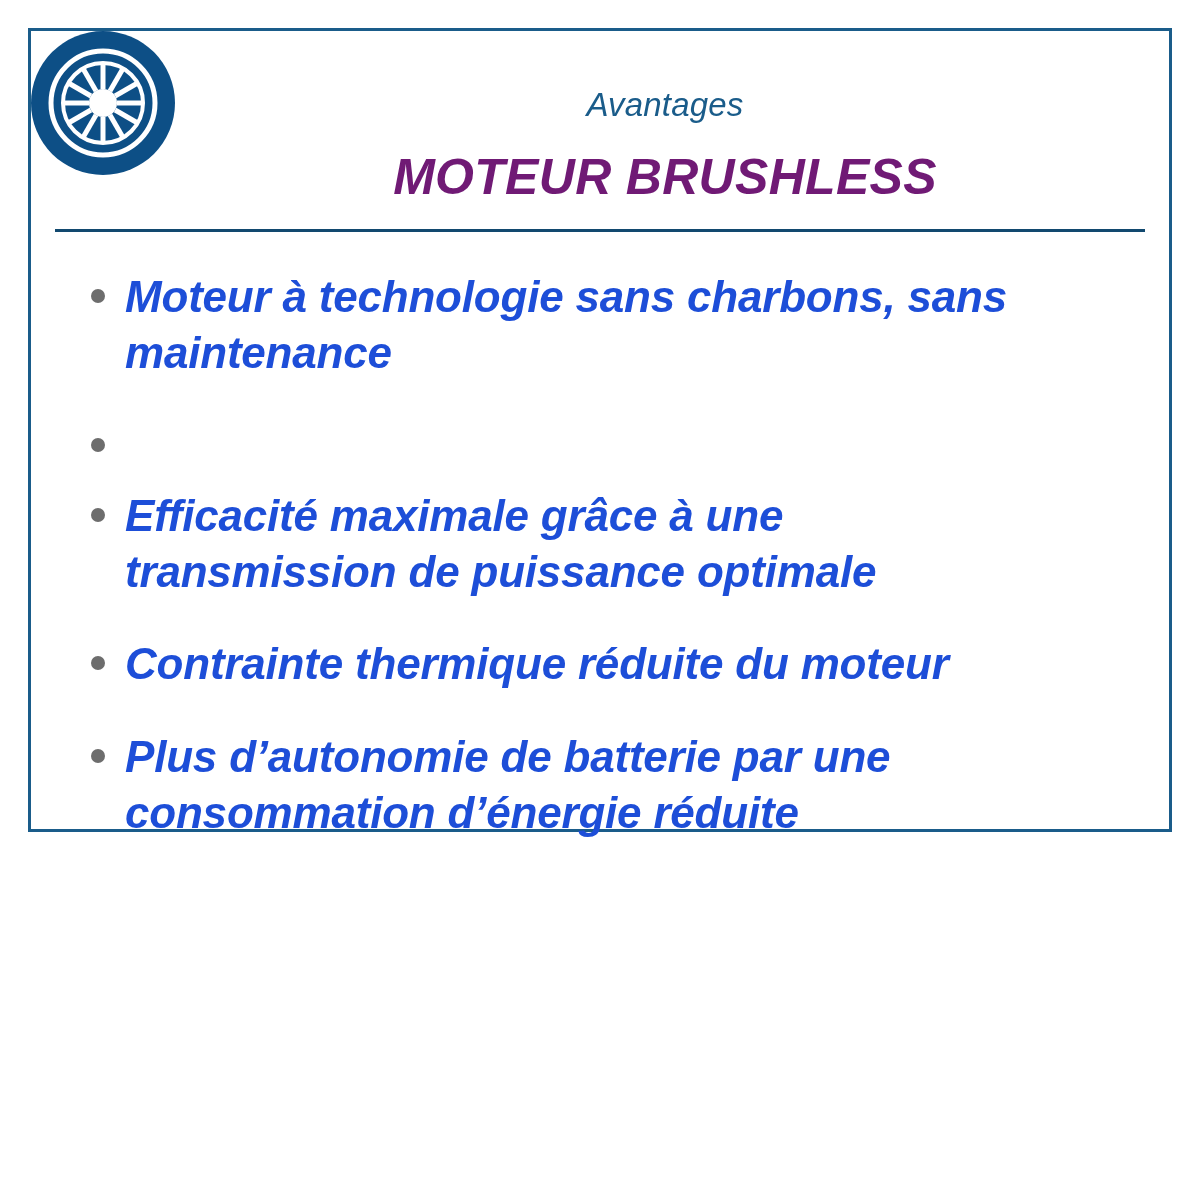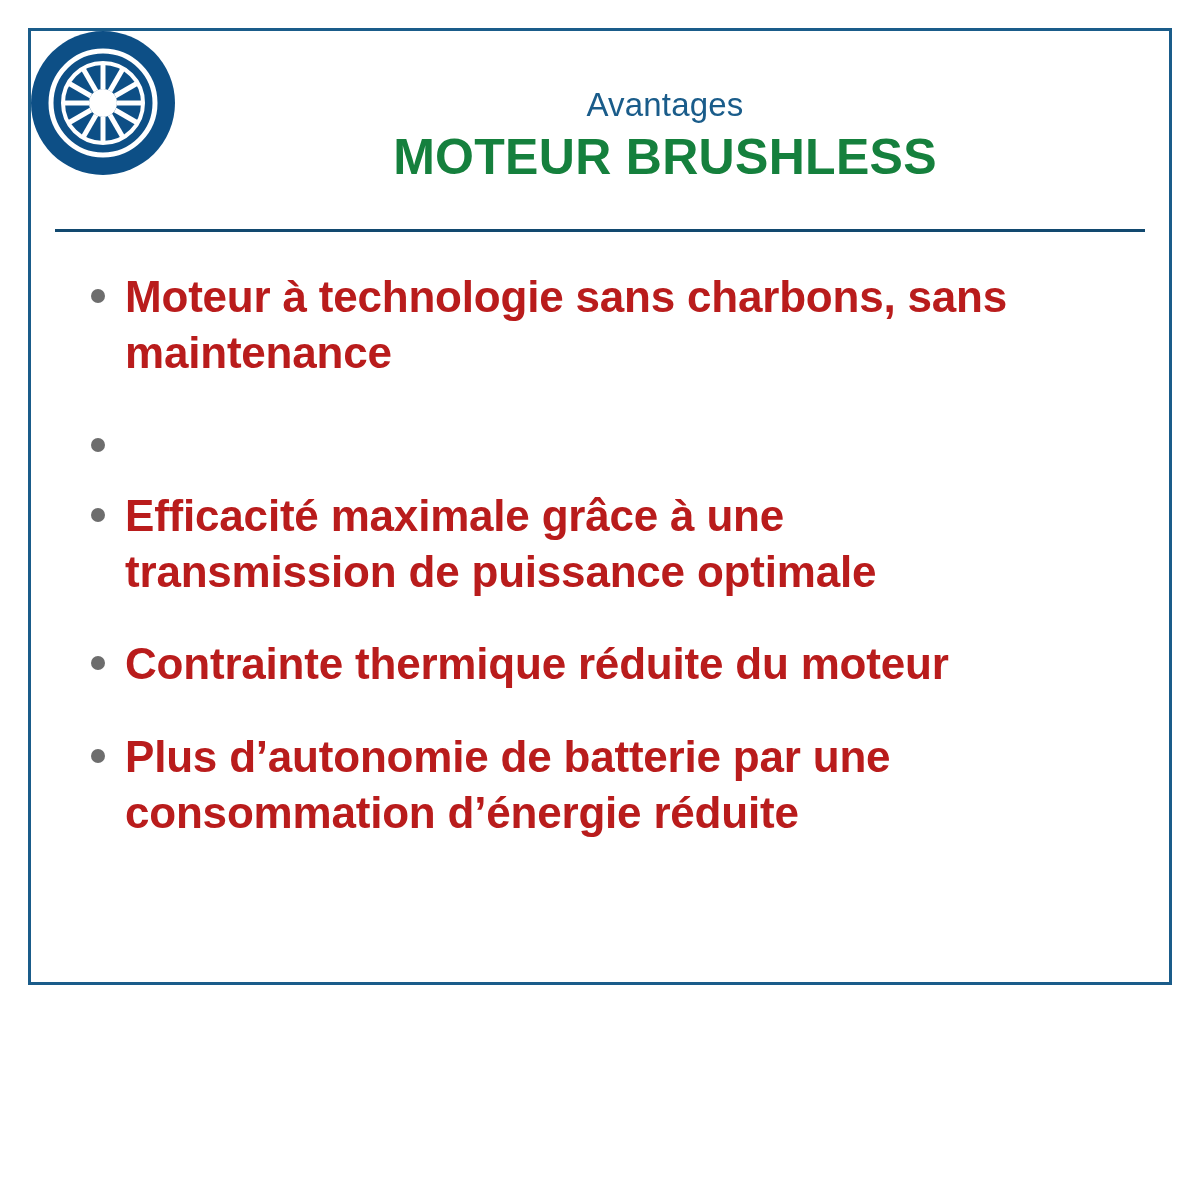--- a/index.html
+++ b/index.html
@@ -12,24 +12,25 @@
     background: #ffffff;
     font-family: "Liberation Sans", sans-serif;
     overflow: hidden;
   }
 
   .card {
     position: absolute;
     left: 28px;
     top: 28px;
     width: 1144px;
-    height: 957px;
+    height: 804px;
     box-sizing: border-box;
     border: 3px solid #1a5c8a;
     background: #ffffff;
+    font-style: italic;
   }
 
   .badge {
     position: absolute;
     left: 0px;
     top: 0px;
     width: 144px;
     height: 144px;
     border-radius: 50%;
     background: #0d4f86;
@@ -54,24 +55,24 @@
   .header .eyebrow {
     font-size: 33px;
     color: #1a5c8a;
     font-weight: 400;
     line-height: 1.1;
     letter-spacing: 0.2px;
   }
 
   .header .title {
     font-size: 50px;
-    color: #15803d;
+    color: #701a75;
     font-weight: bold;
     line-height: 1.15;
-    margin-top: 6px;
+    margin-top: 26px;
     letter-spacing: 0.3px;
   }
 
   .rule {
     position: absolute;
     left: 24px;
     right: 24px;
     top: 198px;
     height: 3px;
     background: #12496f;
@@ -103,21 +104,21 @@
     height: 14px;
     border-radius: 50%;
     background: #6d6d6d;
     margin-top: 20px;
     margin-right: 20px;
   }
 
   .bullet-text {
     font-size: 44px;
     font-weight: bold;
-    color: #b91c1c;
+    color: #1d4ed8;
     line-height: 1.28;
     letter-spacing: -0.2px;
     max-width: 930px;
   }
 </style>
 </head>
 <body>
 
 <div class="card">
 

